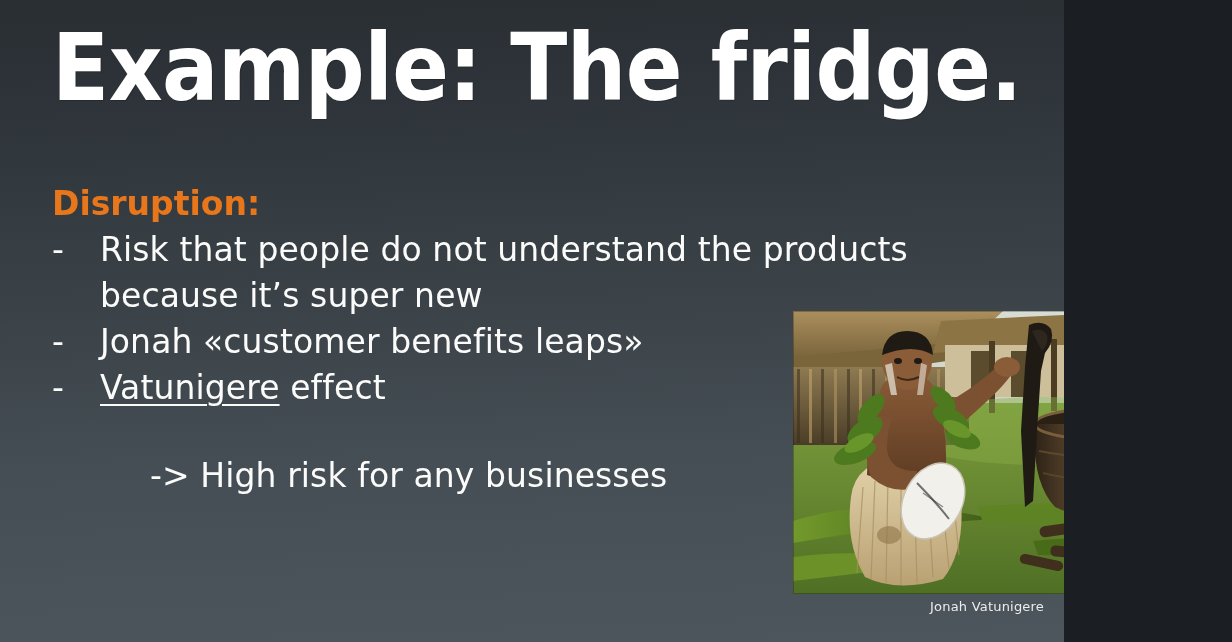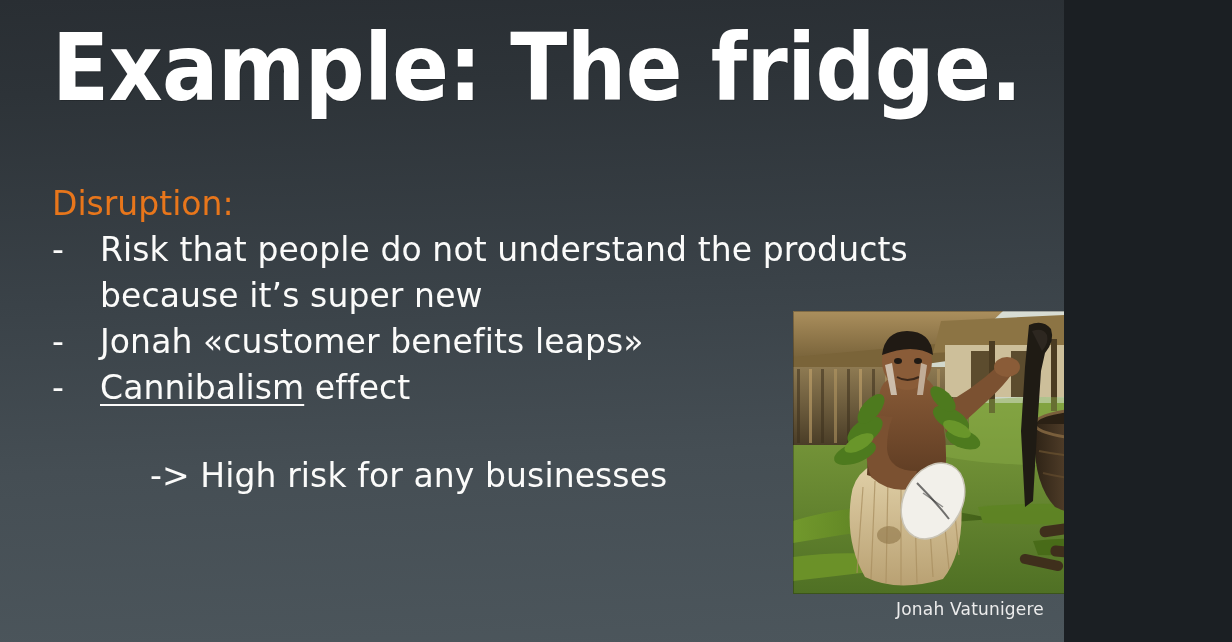--- a/index.html
+++ b/index.html
@@ -36,21 +36,21 @@
   
   .body-block {
     position: absolute;
     left: 52px;
     top: 182px;
     width: 1000px;
   }
   .heading {
     color: #E8761B;
     font-size: 33px;
-    font-weight: 400;
+    font-weight: 700;
     line-height: 44px;
     letter-spacing: 0px;
     margin: 0 0 1px 0;
   }
   .bullet {
     display: flex;
     align-items: flex-start;
     color: #fbfbfa;
     font-size: 33px;
     font-weight: 400;
@@ -91,21 +91,21 @@
     overflow: hidden;
     background: #3b3a2a;
   }
   .photo svg { display: block; width: 100%; height: 100%; }
 
   .caption {
     position: absolute;
     right: 20px;
     top: 599px;
     color: #ececec;
-    font-size: 17px;
+    font-size: 13px;
     font-weight: 400;
     letter-spacing: 0.2px;
     text-align: right;
   }
 </style>
 </head>
 <body>
 
 <div class="slide">
 
@@ -121,21 +121,21 @@
 because it’s super new</span>
     </div>
 
     <div class="bullet">
       <span class="dash">-</span>
       <span class="btext">Jonah «customer benefits leaps»</span>
     </div>
 
     <div class="bullet">
       <span class="dash">-</span>
-      <span class="btext"><span class="u">Cannibalism</span><span> effect</span></span>
+      <span class="btext"><span class="u">Vatunigere</span><span> effect</span></span>
     </div>
 
     <div class="conclusion">-&gt; High risk for any businesses</div>
   </div>
 
   <div class="photo">
     <svg viewBox="0 0 419 283" preserveAspectRatio="none">
       <defs>
         <linearGradient id="skyG" x1="0" y1="0" x2="0" y2="1">
           <stop offset="0" stop-color="#d8ddd4"></stop>

